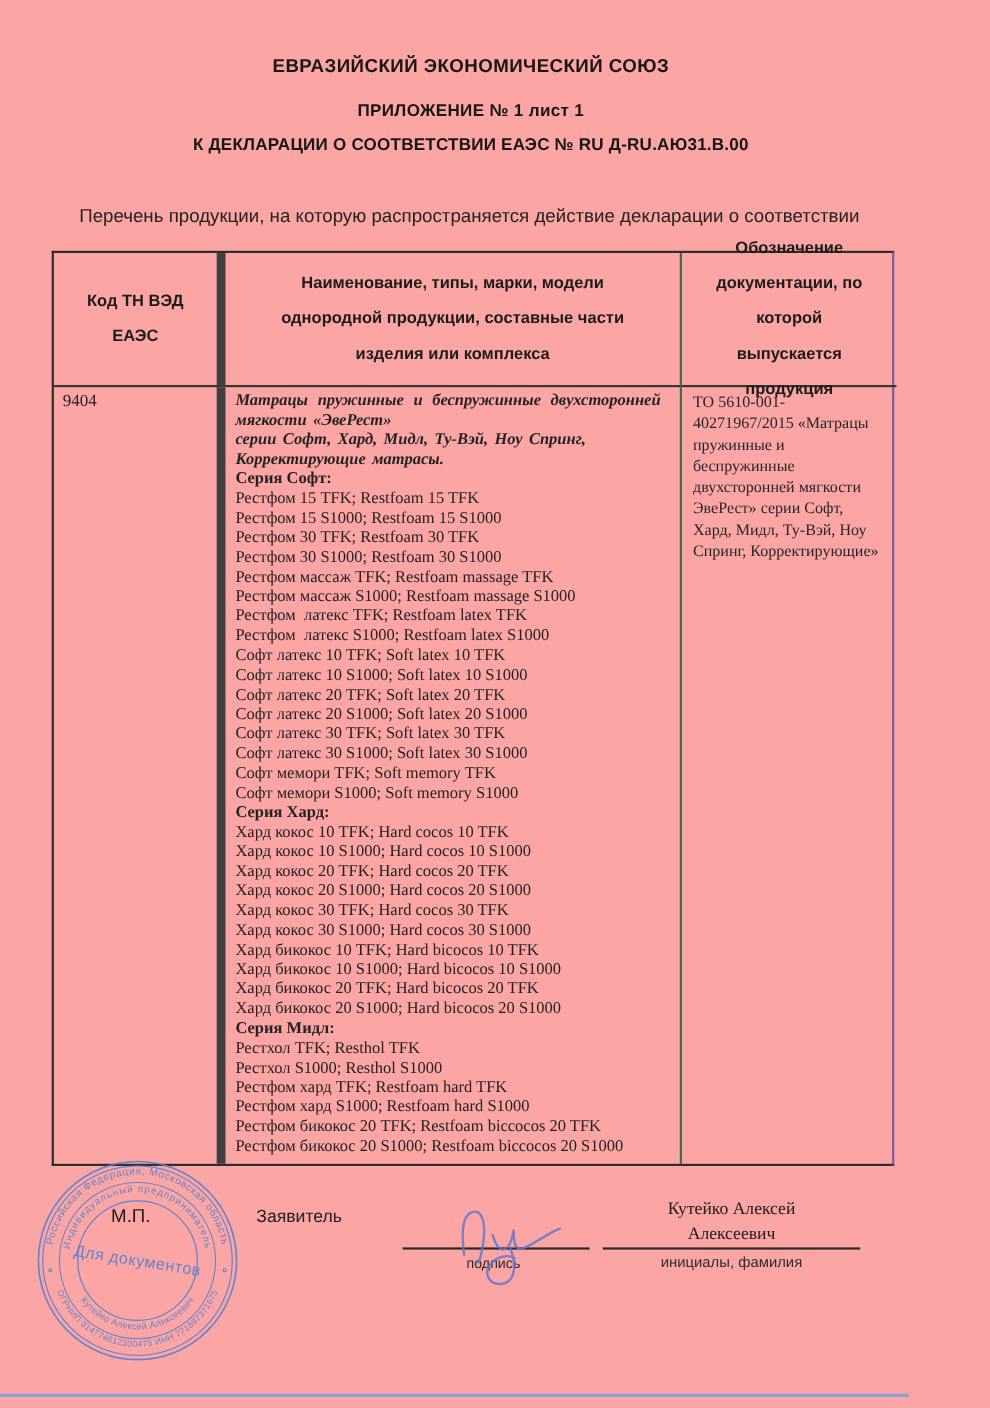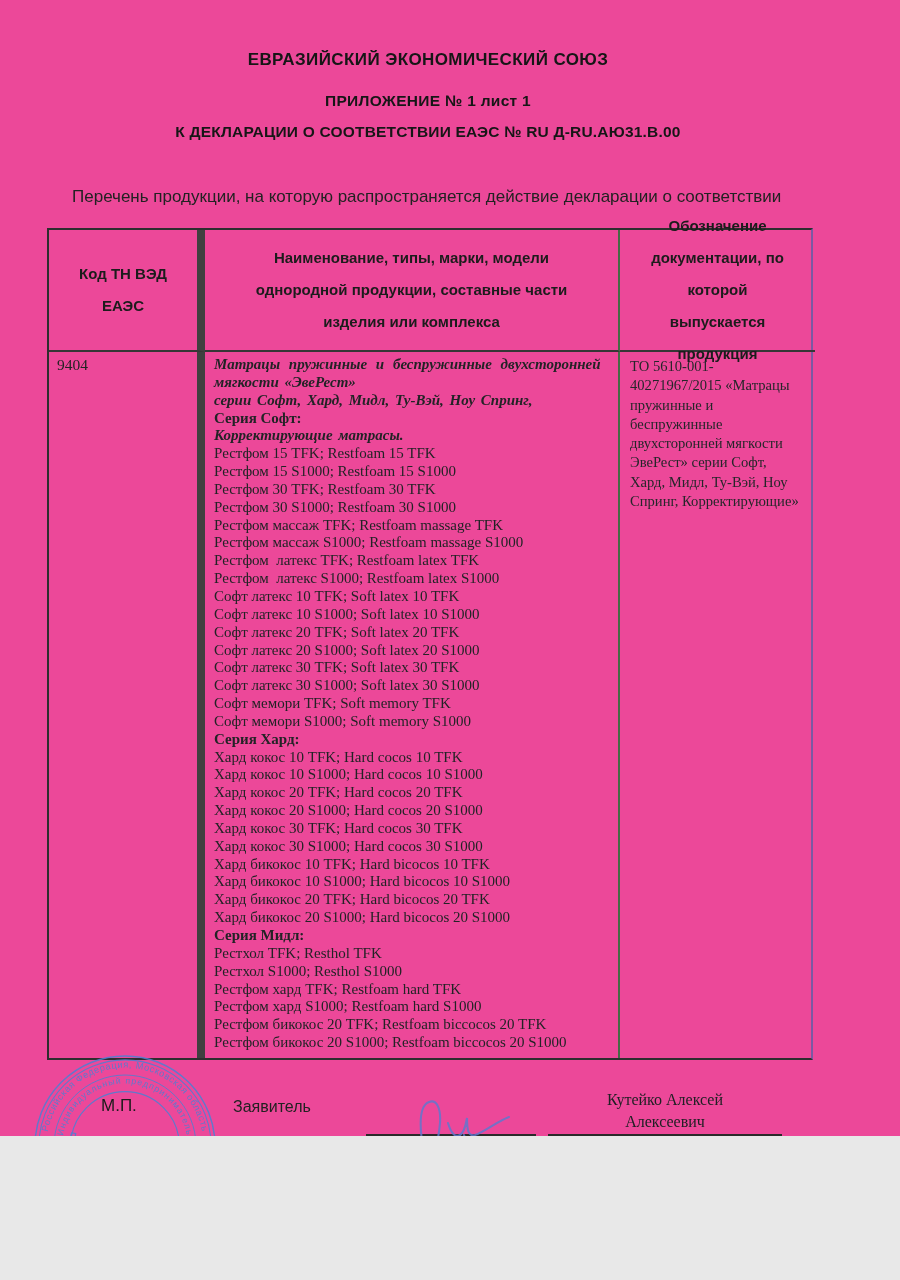--- a/index.html
+++ b/index.html
@@ -1,16 +1,16 @@
 <!DOCTYPE html>
 <html style="--ink: #4f7fd2;"><head>
 <meta charset="utf-8">
 <style>
   html,body{margin:0;padding:0;background:#e8e8e8;}
-  .page{position:relative;width:900px;height:1136px;background:#ec4899;overflow:hidden;
+  .page{position:relative;width:900px;height:1280px;background:#fca5a5;overflow:hidden;
         font-family:"Liberation Sans",sans-serif;color:#1d1d1f;}
   .center-title{position:absolute;left:0;width:856px;text-align:center;
         font-weight:bold;color:#161616;}
   .t1{top:50px;font-size:17px;letter-spacing:.4px;}
   .t2{top:92px;font-size:15.5px;letter-spacing:.3px;}
   .t3{top:123px;font-size:15.5px;letter-spacing:.2px;}
   .intro{position:absolute;left:72px;top:187px;font-size:17px;color:#222;}
 
   .tbl{position:absolute;left:47px;top:228px;width:766px;height:832px;
        display:grid;grid-template-columns:156px 415px 195px;grid-template-rows:122px auto;
@@ -64,22 +64,22 @@
     <div class="cell hc">Обозначение
 документации, по
 которой
 выпускается
 продукция</div>
     <div class="cell c1 body-code">9404</div>
     <div class="cell c2 body-models">
         <div class="pl pl-bij">Матрацы пружинные и беспружинные двухсторонней</div>
         <div class="pl pl-bi">мягкости «ЭвеРест»</div>
         <div class="pl pl-bi">серии Софт, Хард, Мидл, Ту-Вэй, Ноу Спринг,</div>
+        <div class="pl pl-bi">Корректирующие матрасы.</div>
         <div class="pl pl-b">Серия Софт:</div>
-        <div class="pl pl-bi">Корректирующие матрасы.</div>
         <div class="pl pl-n">Рестфом 15 TFK; Restfoam 15 TFK</div>
         <div class="pl pl-n">Рестфом 15 S1000; Restfoam 15 S1000</div>
         <div class="pl pl-n">Рестфом 30 TFK; Restfoam 30 TFK</div>
         <div class="pl pl-n">Рестфом 30 S1000; Restfoam 30 S1000</div>
         <div class="pl pl-n">Рестфом массаж TFK; Restfoam massage TFK</div>
         <div class="pl pl-n">Рестфом массаж S1000; Restfoam massage S1000</div>
         <div class="pl pl-n">Рестфом  латекс TFK; Restfoam latex TFK</div>
         <div class="pl pl-n">Рестфом  латекс S1000; Restfoam latex S1000</div>
         <div class="pl pl-n">Софт латекс 10 TFK; Soft latex 10 TFK</div>
         <div class="pl pl-n">Софт латекс 10 S1000; Soft latex 10 S1000</div>

